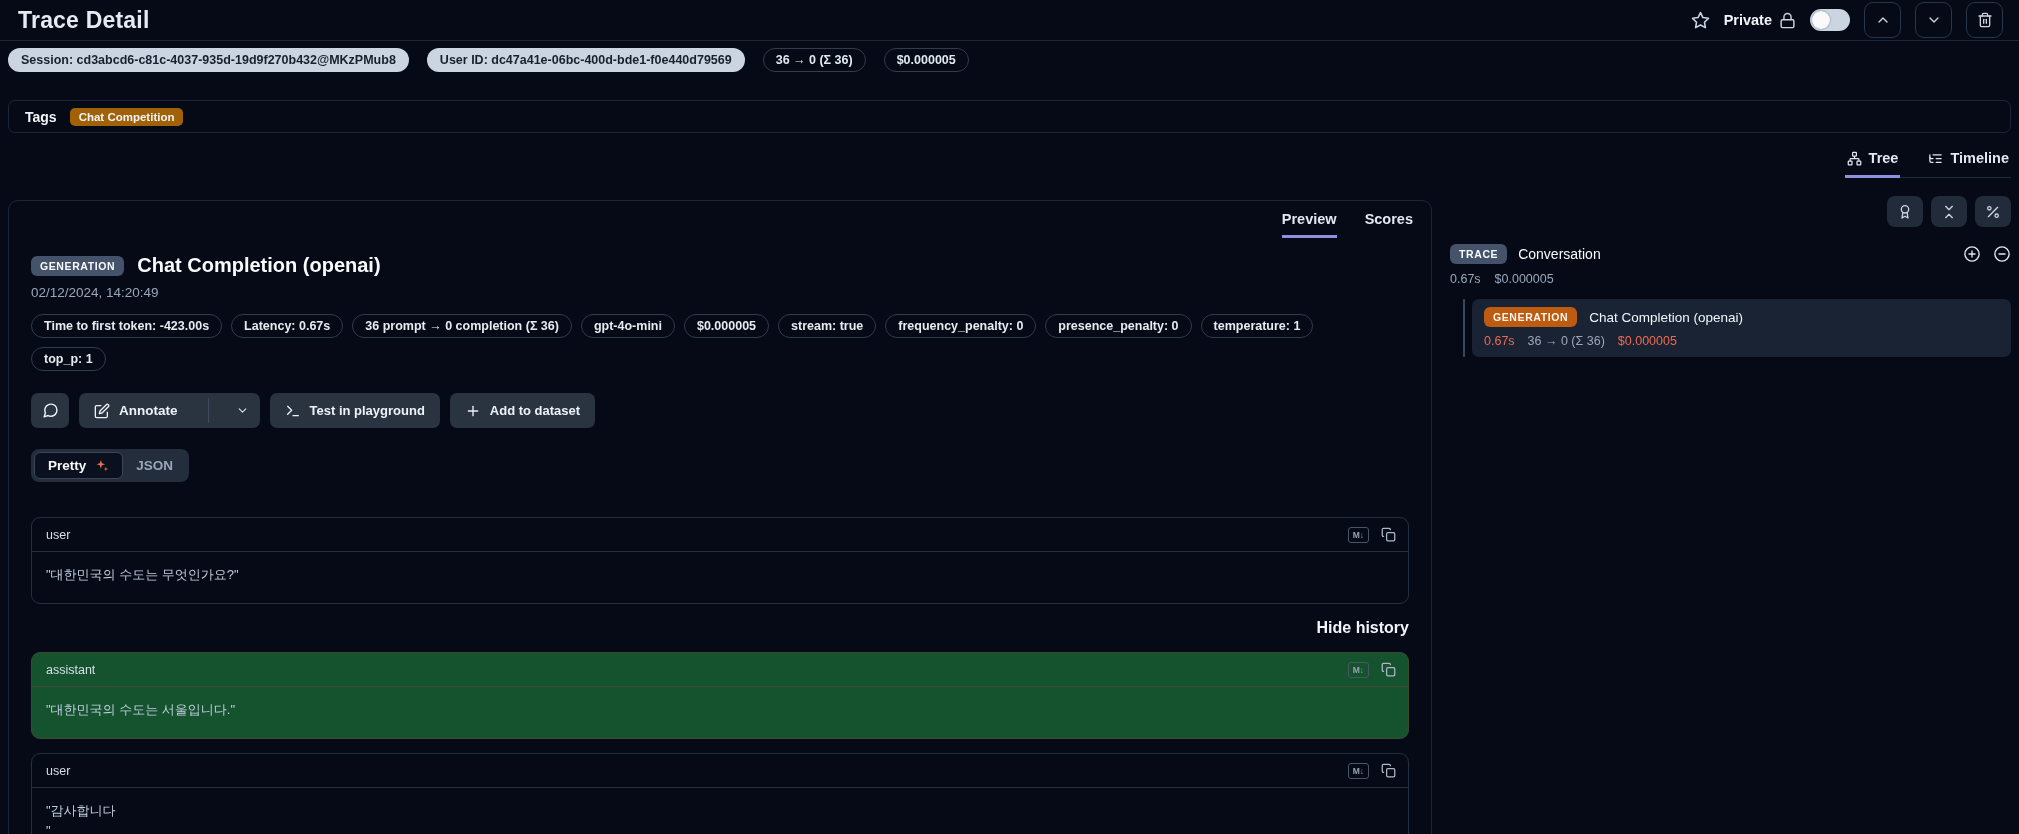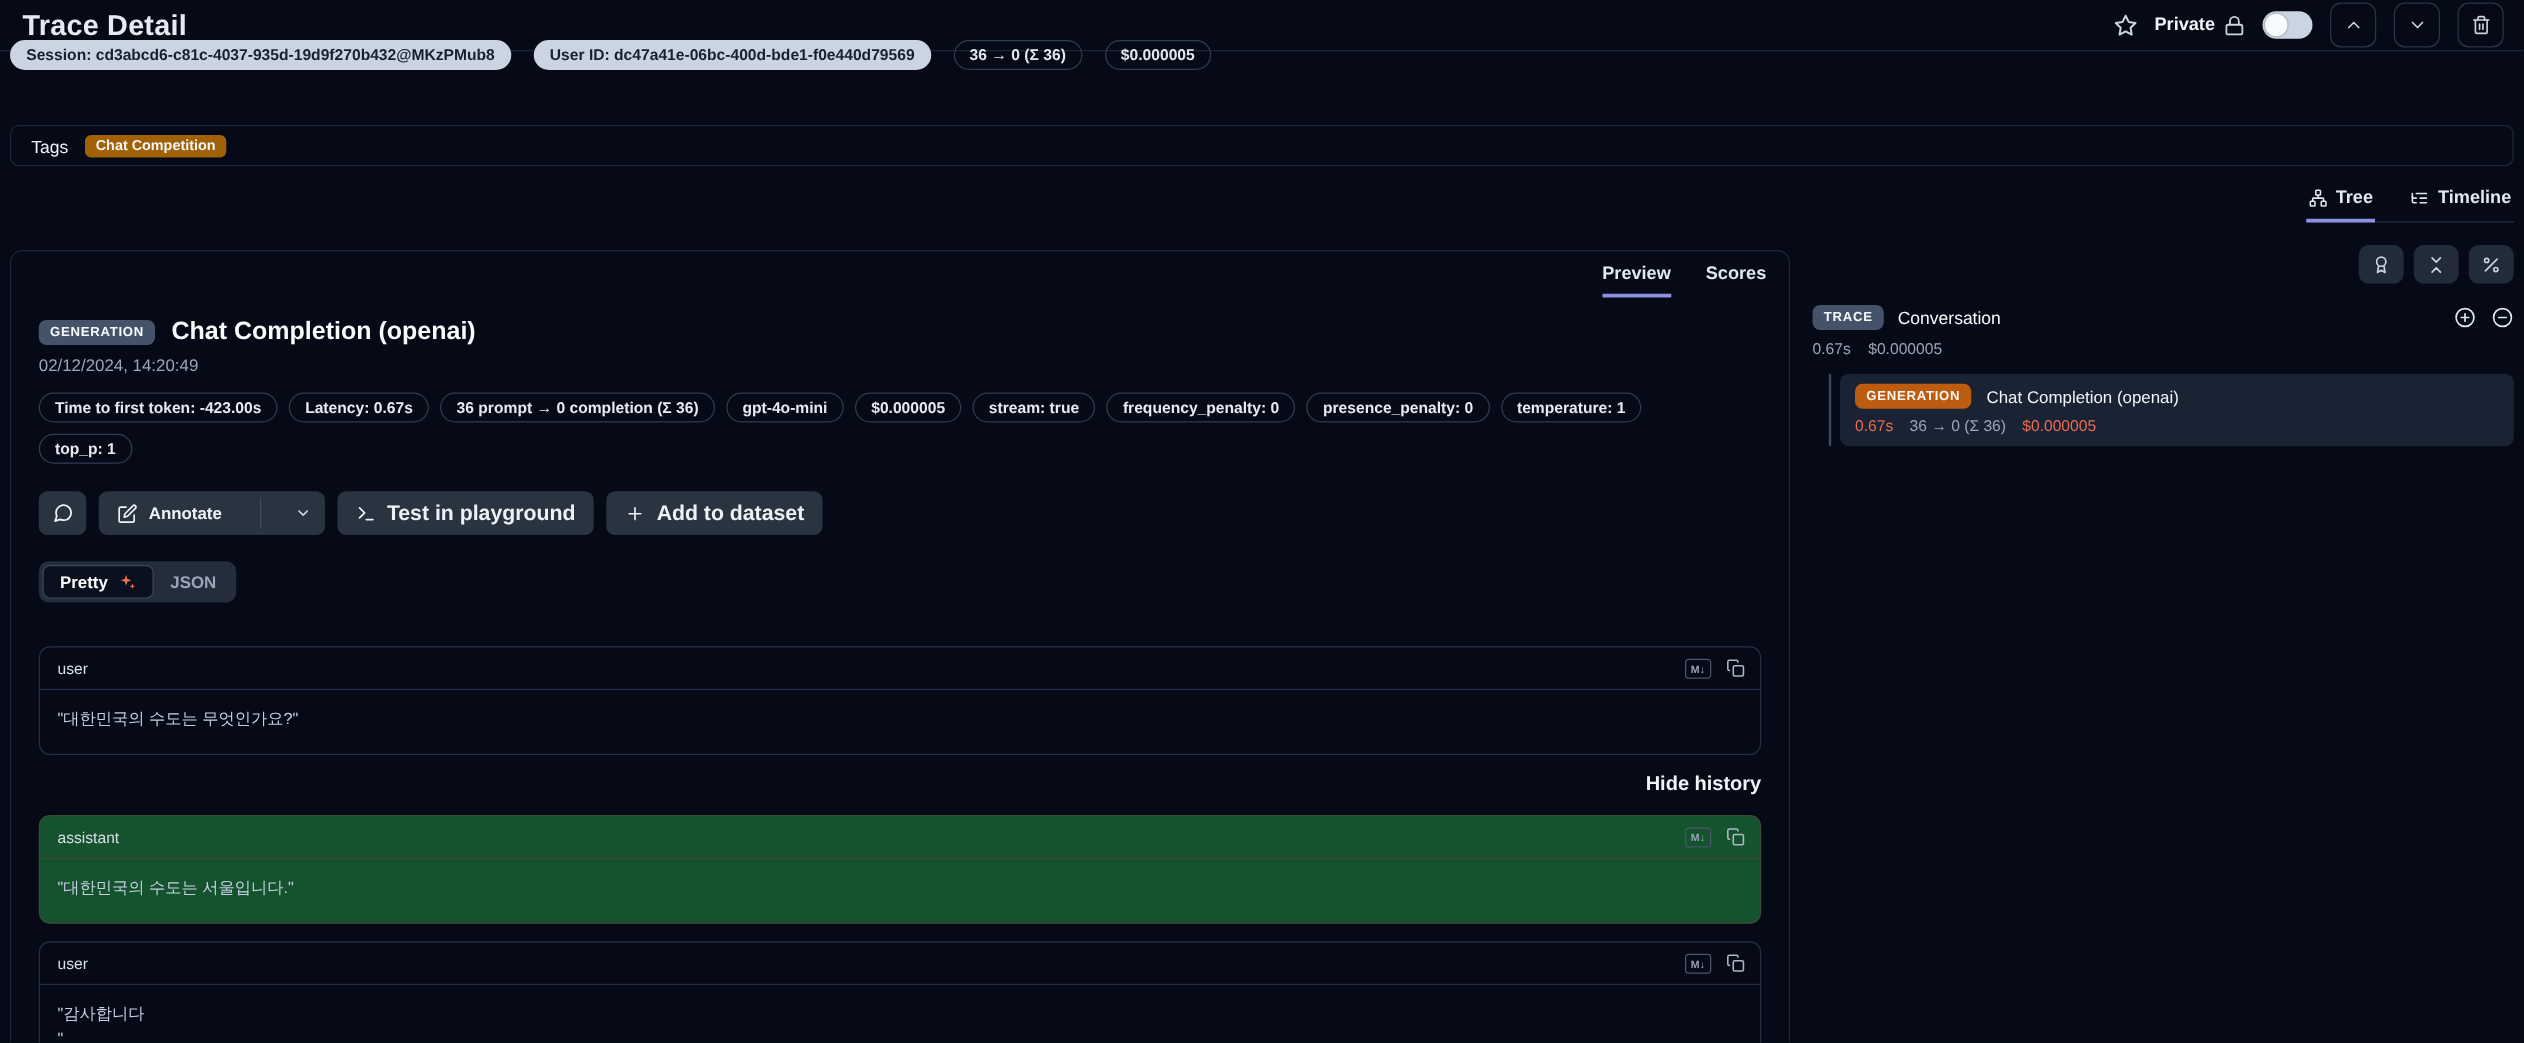--- a/index.html
+++ b/index.html
@@ -19,30 +19,30 @@
   .page-title { font-size:23px; font-weight:bold; letter-spacing:.2px; }
   .topbar-right { margin-left:auto; display:flex; align-items:center; gap:14px; }
   .icon-plain { color:#cbd5e1; }
   .privacy { display:flex; align-items:center; gap:7px; font-size:14.5px; font-weight:bold; color:#f1f5f9; }
   .switch { width:40px; height:22px; border-radius:11px; background:#cbd5e1; position:relative; cursor:pointer; }
   .switch .knob { position:absolute; top:2px; left:2px; width:18px; height:18px; border-radius:50%; background:#f8fafc; box-shadow:0 0 2px rgba(0,0,0,.4); }
   .ghost-btn { width:37px; height:36px; border:1px solid #2a3547; border-radius:9px;
                background:transparent; color:#cbd5e1; display:flex; align-items:center; justify-content:center; cursor:pointer; }
 
   
-  .meta-row { position:absolute; top:32px; left:8px; display:flex; align-items:center; gap:18px; }
+  .meta-row { position:absolute; top:48px; left:8px; display:flex; align-items:center; gap:18px; }
   .pill-light { background:#cbd5e1; color:#16202e; font-size:12.5px; font-weight:bold;
                 padding:5px 13px; border-radius:13px; white-space:nowrap; }
   .pill-outline { border:1px solid #303c50; color:#e2e8f0; font-size:12.5px; font-weight:bold;
                   padding:4px 12px; border-radius:13px; white-space:nowrap; }
 
   
   .tags-row { position:absolute; top:100px; left:8px; right:8px; height:33px;
               border:1px solid #1c2638; border-radius:7px; display:flex; align-items:center; padding:0 16px; gap:13px; }
-  .tags-label { font-size:14px; font-weight:normal; color:#f1f5f9; }
+  .tags-label { font-size:14px; font-weight:bold; color:#f1f5f9; }
   .tag-badge { background:#a16207; color:#f1f5f9; font-size:11.5px; font-weight:bold;
                padding:3px 9px; border-radius:5px; cursor:pointer; }
 
   
   .view-tabs { position:absolute; top:146px; right:8px; display:flex; gap:26px; border-bottom:1px solid #222e42; }
   .view-tab { display:flex; align-items:center; gap:7px; font-size:14.5px; font-weight:bold; color:#e2e8f0;
               padding:4px 2px 9px 2px; border-bottom:3px solid transparent; margin-bottom:-1px; cursor:pointer; }
   .view-tab.active { border-bottom-color:#8d8fdf; }
 
   
@@ -60,21 +60,21 @@
   .obs-title { font-size:20px; font-weight:bold; color:#f8fafc; }
   .obs-timestamp { margin-top:8px; font-size:13.5px; color:#9aa7ba; }
 
   .metric-rows { margin-top:14px; display:flex; flex-direction:column; gap:9px; }
   .metric-row { display:flex; gap:9px; flex-wrap:nowrap; }
   .metric-pill { border:1px solid #303c50; color:#e6ebf2; font-size:12.5px; font-weight:bold;
                  padding:4px 12px; border-radius:13px; white-space:nowrap; }
 
   .actions-row { margin-top:22px; display:flex; align-items:stretch; gap:10px; height:35px; }
   .act-btn { background:#2a3340; border:none; border-radius:7px; color:#eef2f7;
-             font-family:inherit; font-size:17px; font-weight:bold;
+             font-family:inherit; font-size:13px; font-weight:bold;
              display:flex; align-items:center; gap:9px; padding:0 15px; cursor:pointer; }
   .act-btn.square { width:38px; justify-content:center; padding:0; }
   .split-btn { display:flex; align-items:stretch; background:#2a3340; border-radius:7px; overflow:hidden;gap:16px; }
   .split-main { display:flex; align-items:center; gap:9px; padding:0 14px 0 15px;
                 font-size:13.5px; font-weight:bold; color:#eef2f7; cursor:pointer; }
   .split-divider { width:1px; background:#3d4a5c; margin:5px 0; }
   .split-caret { display:flex; align-items:center; padding:0 11px; color:#cbd5e1; cursor:pointer; }
 
   .format-toggle { margin-top:21px; display:inline-flex; align-items:center; background:#232d3b;
                    border-radius:8px; padding:3px; }

